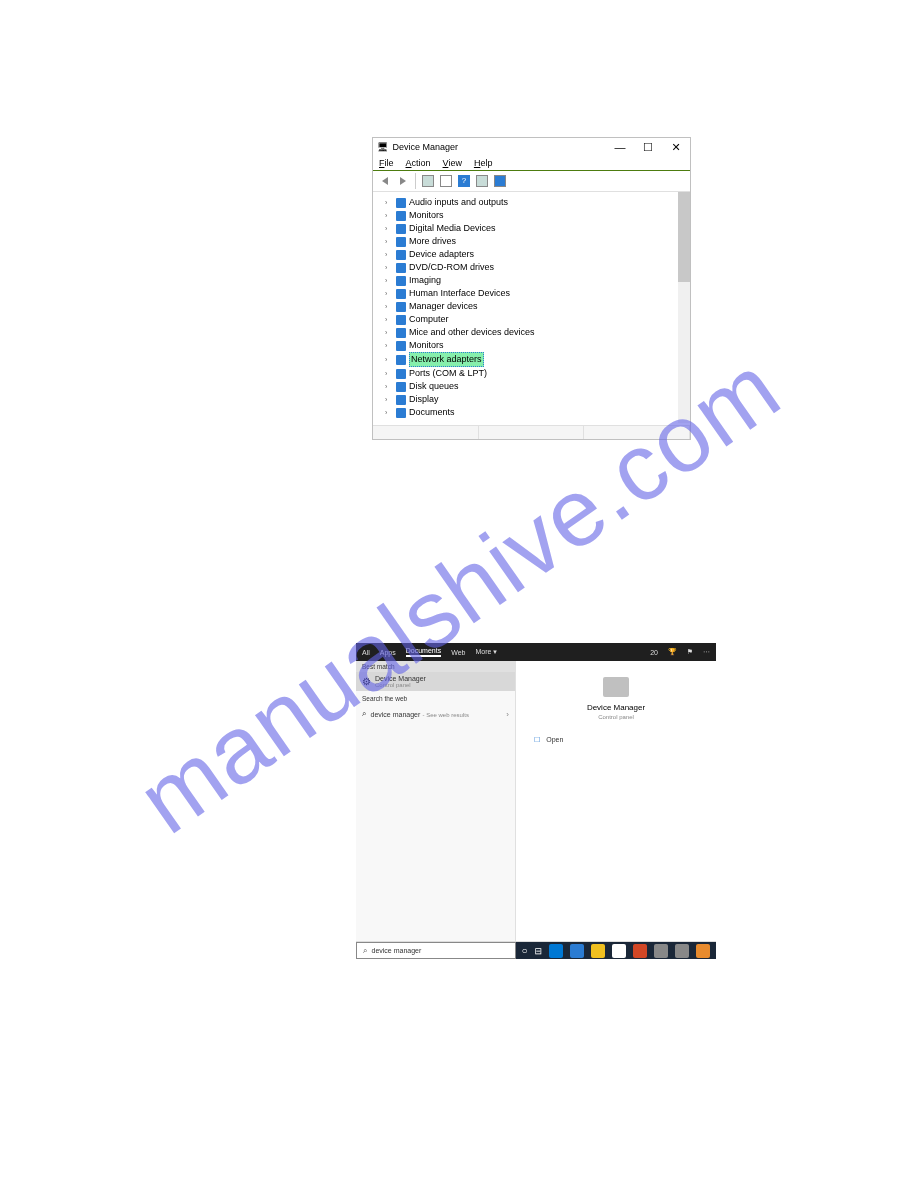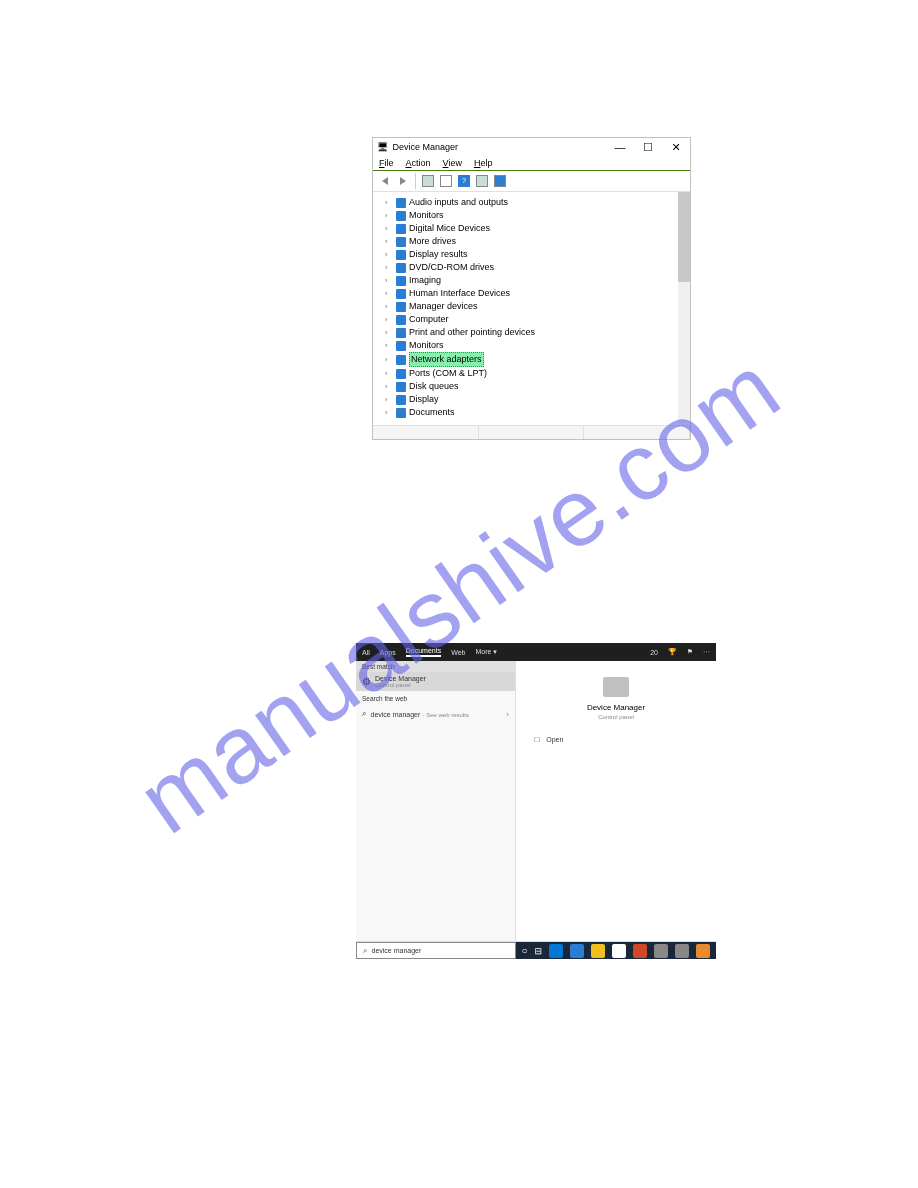--- a/index.html
+++ b/index.html
@@ -104,31 +104,31 @@
         <span class="tree-label">Audio inputs and outputs</span>
       </div>
       <div class="tree-row">
         <span class="tree-chev">›</span>
         <span class="tree-icon"></span>
         <span class="tree-label">Monitors</span>
       </div>
       <div class="tree-row">
         <span class="tree-chev">›</span>
         <span class="tree-icon"></span>
-        <span class="tree-label">Digital Mice Devices</span>
+        <span class="tree-label">Digital Media Devices</span>
       </div>
       <div class="tree-row">
         <span class="tree-chev">›</span>
         <span class="tree-icon"></span>
         <span class="tree-label">More drives</span>
       </div>
       <div class="tree-row">
         <span class="tree-chev">›</span>
         <span class="tree-icon"></span>
-        <span class="tree-label">Display results</span>
+        <span class="tree-label">Device adapters</span>
       </div>
       <div class="tree-row">
         <span class="tree-chev">›</span>
         <span class="tree-icon"></span>
         <span class="tree-label">DVD/CD-ROM drives</span>
       </div>
       <div class="tree-row">
         <span class="tree-chev">›</span>
         <span class="tree-icon"></span>
         <span class="tree-label">Imaging</span>
@@ -144,21 +144,21 @@
         <span class="tree-label">Manager devices</span>
       </div>
       <div class="tree-row">
         <span class="tree-chev">›</span>
         <span class="tree-icon"></span>
         <span class="tree-label">Computer</span>
       </div>
       <div class="tree-row">
         <span class="tree-chev">›</span>
         <span class="tree-icon"></span>
-        <span class="tree-label">Print and other pointing devices</span>
+        <span class="tree-label">Mice and other devices devices</span>
       </div>
       <div class="tree-row">
         <span class="tree-chev">›</span>
         <span class="tree-icon"></span>
         <span class="tree-label">Monitors</span>
       </div>
       <div class="tree-row">
         <span class="tree-chev">›</span>
         <span class="tree-icon"></span>
         <span class="tree-label sel">Network adapters</span>

